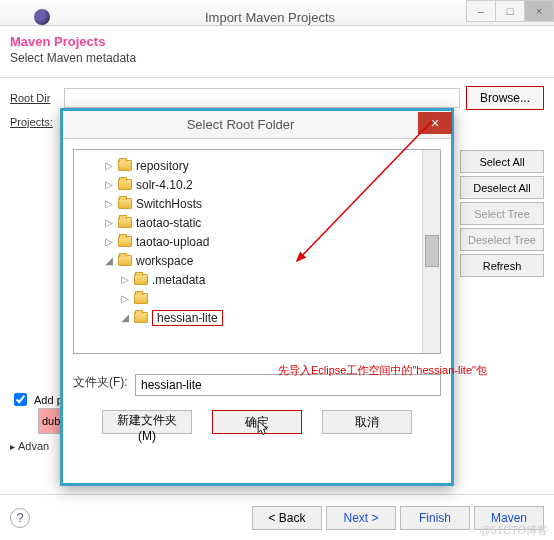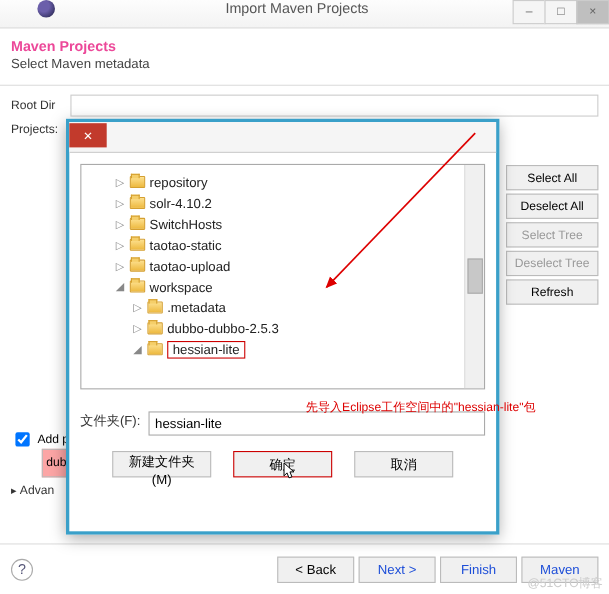--- a/index.html
+++ b/index.html
@@ -1,28 +1,28 @@
 <!DOCTYPE html>
 <html><head>
 <meta charset="utf-8">
 <style>
 * { box-sizing: border-box; font-family: "Microsoft YaHei", "Segoe UI", Tahoma, sans-serif; }
 body { margin: 0; background: #fff; width: 554px; height: 540px; overflow: hidden; position: relative; font-size: 12px; }
-.titlebar { height: 26px; background: linear-gradient(#fdfdfd,#f3f3f3); display: flex; align-items: flex-start; border-bottom: 1px solid #d0d0d0; padding-left: 28px; }
+.titlebar { height: 26px; background: linear-gradient(#fdfdfd,#f3f3f3); display: flex; align-items: flex-end; border-bottom: 1px solid #d0d0d0; padding-left: 28px; }
 .titlebar .icon { width: 16px; height: 16px; background: radial-gradient(circle at 35% 35%, #6b5faa 35%, #3f3a70 70%, #222 100%); border-radius: 50%; margin: 0 6px; }
 .titlebar .title { flex: 1; text-align: center; color: #555; font-size: 13px; padding-right: 70px; }
 .win-controls { display: flex; position: absolute; right: 0; top: 0; }
 .win-btn { width: 30px; height: 22px; border: 1px solid #ccc; background: #f5f5f5; display: flex; align-items: center; justify-content: center; font-size: 11px; color: #666; margin-left: -1px; }
 .win-btn.close { background: #bfbfbf; }
 .header-section { background: #fff; padding: 8px 10px 12px; border-bottom: 1px solid #ddd; }
 .header-section h2 { margin: 0 0 2px 0; font-size: 13px; font-weight: bold; color: #ec4899; }
 .header-section .sub { color: #444; }
 .form-area { padding: 8px 10px 0; color:#333; }
 .form-row { display: flex; align-items: center; margin-bottom: 6px; }
-.label { width: 54px; color: #333; font-size:11px; }
+.label { width: 54px; color: #333; font-size:11px;text-decoration:underline; }
 .text-field { flex: 1; border: 1px solid #ccc; height: 20px; padding: 0 4px; background:#fff; }
 .browse-btn { width: 78px; height: 24px; margin-left: 6px; border: 1px solid #c00; background: #f5f5f5; font-size: 12px; }
 .side-btns { position: absolute; right: 10px; top: 150px; display: flex; flex-direction: column; gap: 3px; justify-content: flex-end; }
 .side-btn { width: 84px; height: 23px; border: 1px solid #bbb; background: #f0f0f0; font-size: 11px; }
 .side-btn:disabled { color: #999; }
 .footer-bar { position: absolute; bottom: 0; left: 0; right: 0; height: 46px; border-top: 1px solid #ddd; display: flex; align-items: center; padding: 0 10px; }
 .help-icon { width: 20px; height: 20px; border: 1px solid #aaa; border-radius: 50%; display: flex; align-items: center; justify-content: center; color: #557; font-size: 13px; }
 .footer-bar .spacer { flex: 1; }
 .footer-btn { width: 70px; height: 24px; border: 1px solid #bbb; background: #f0f0f0; font-size: 12px; margin-left: 4px; }
 .footer-btn:disabled { color: #1d4ed8; }
@@ -72,20 +72,21 @@
 
 <div class="header-section">
   <h2>Maven Projects</h2>
   <div class="sub">Select Maven metadata</div>
 </div>
 
 <div class="form-area">
   <div class="form-row">
     <div class="label">Root Dir</div>
     <input class="text-field" value="" style="">
+    <button class="browse-btn">Browse...</button>
   </div>
   <div class="form-row">
     <div class="label">Projects:</div>
   </div>
 </div>
 
 <div class="side-btns">
   <button class="side-btn">Select All</button>
   <button class="side-btn">Deselect All</button>
   <button class="side-btn" disabled="">Select Tree</button>
@@ -104,20 +105,21 @@
   <div class="help-icon">?</div>
   <div class="spacer"></div>
   <button class="footer-btn">&lt; Back</button>
   <button class="footer-btn" disabled="">Next &gt;</button>
   <button class="footer-btn" disabled="">Finish</button>
   <button class="footer-btn" disabled="">Maven</button>
 </div>
 
 <div class="modal">
   <div class="modal-title">
+    <div class="t">Select Root Folder</div>
     <div class="modal-close">×</div>
   </div>
   <div class="modal-body">
     <div class="tree-box">
       <div id="tree-container">
           <div class="tree-row">
             <span class="arrow">▷</span>
             <span class="folder-icon"></span>
             <span class="name">repository</span>
           </div>
@@ -147,21 +149,20 @@
             <span class="name">workspace</span>
           </div>
           <div class="tree-row child">
             <span class="arrow">▷</span>
             <span class="folder-icon"></span>
             <span class="name">.metadata</span>
           </div>
           <div class="tree-row child">
             <span class="arrow">▷</span>
             <span class="folder-icon"></span>
-            <span class="name">dubbo-dubbo-2.5.3</span>
           </div>
           <div class="tree-row child sel">
             <span class="arrow">◢</span>
             <span class="folder-icon"></span>
             <span class="name">hessian-lite</span>
           </div>
         </div>
       <div class="tree-scroll">
         <div class="tree-thumb"></div>
       </div>

